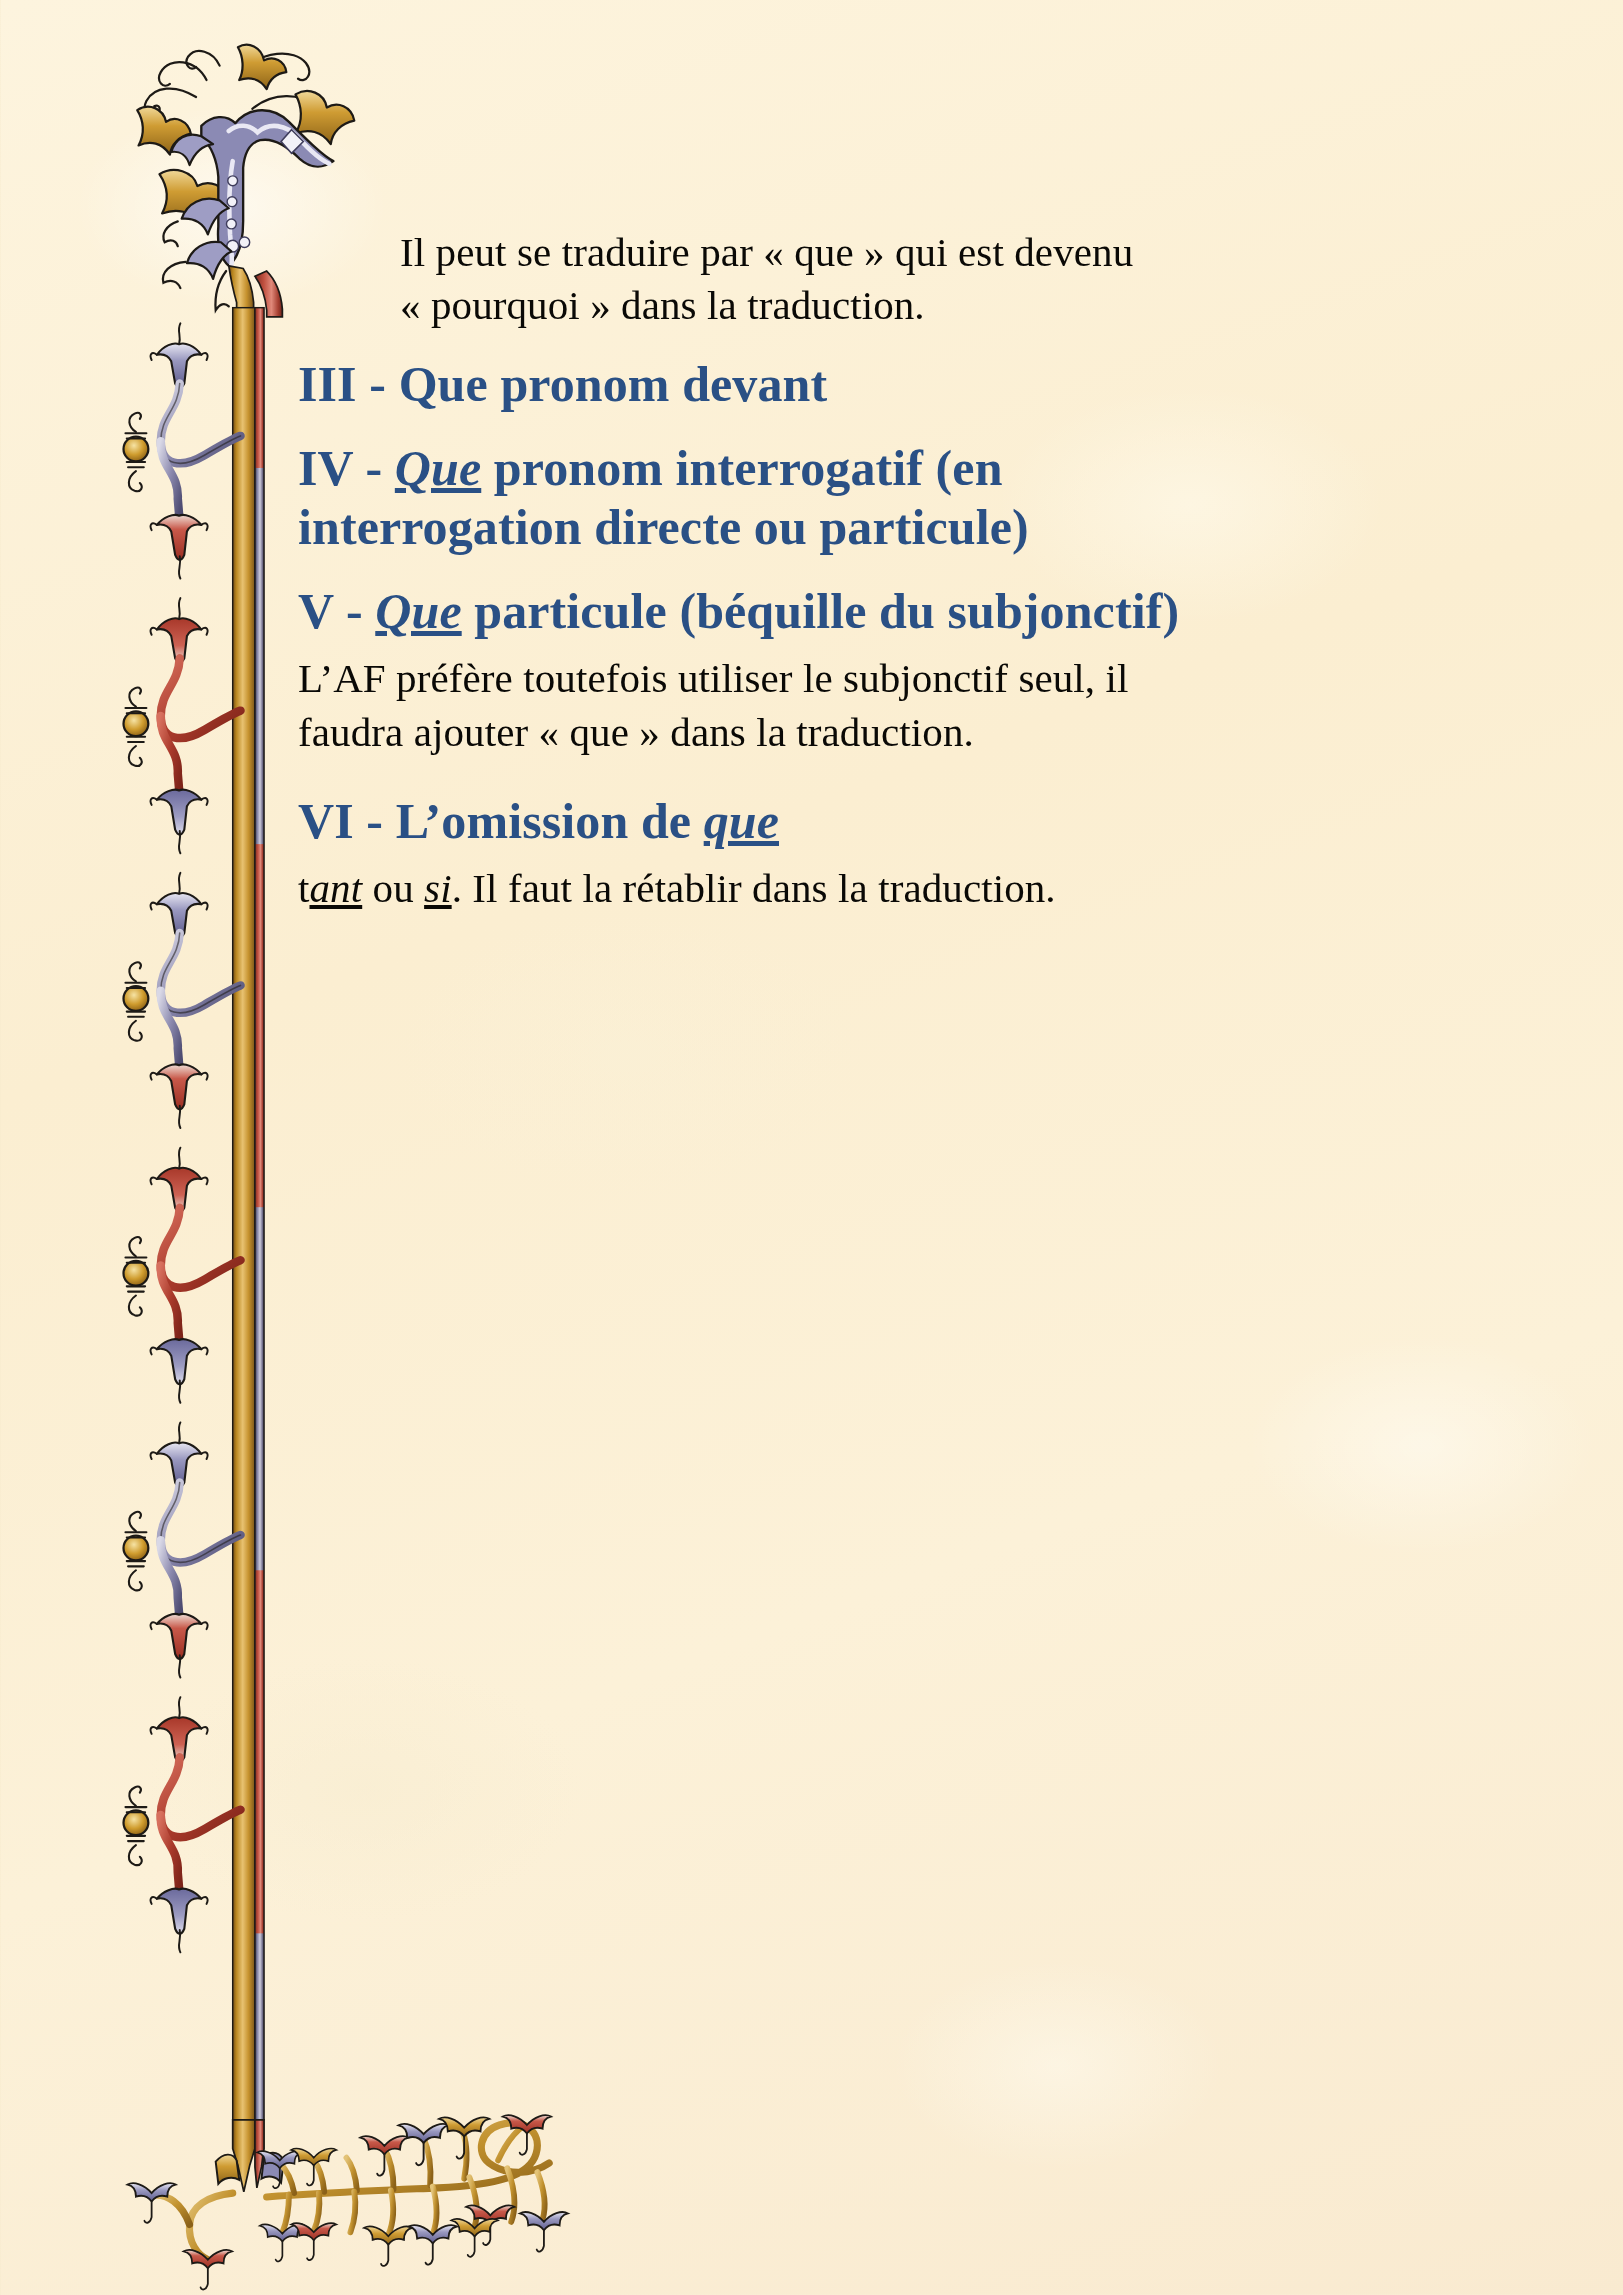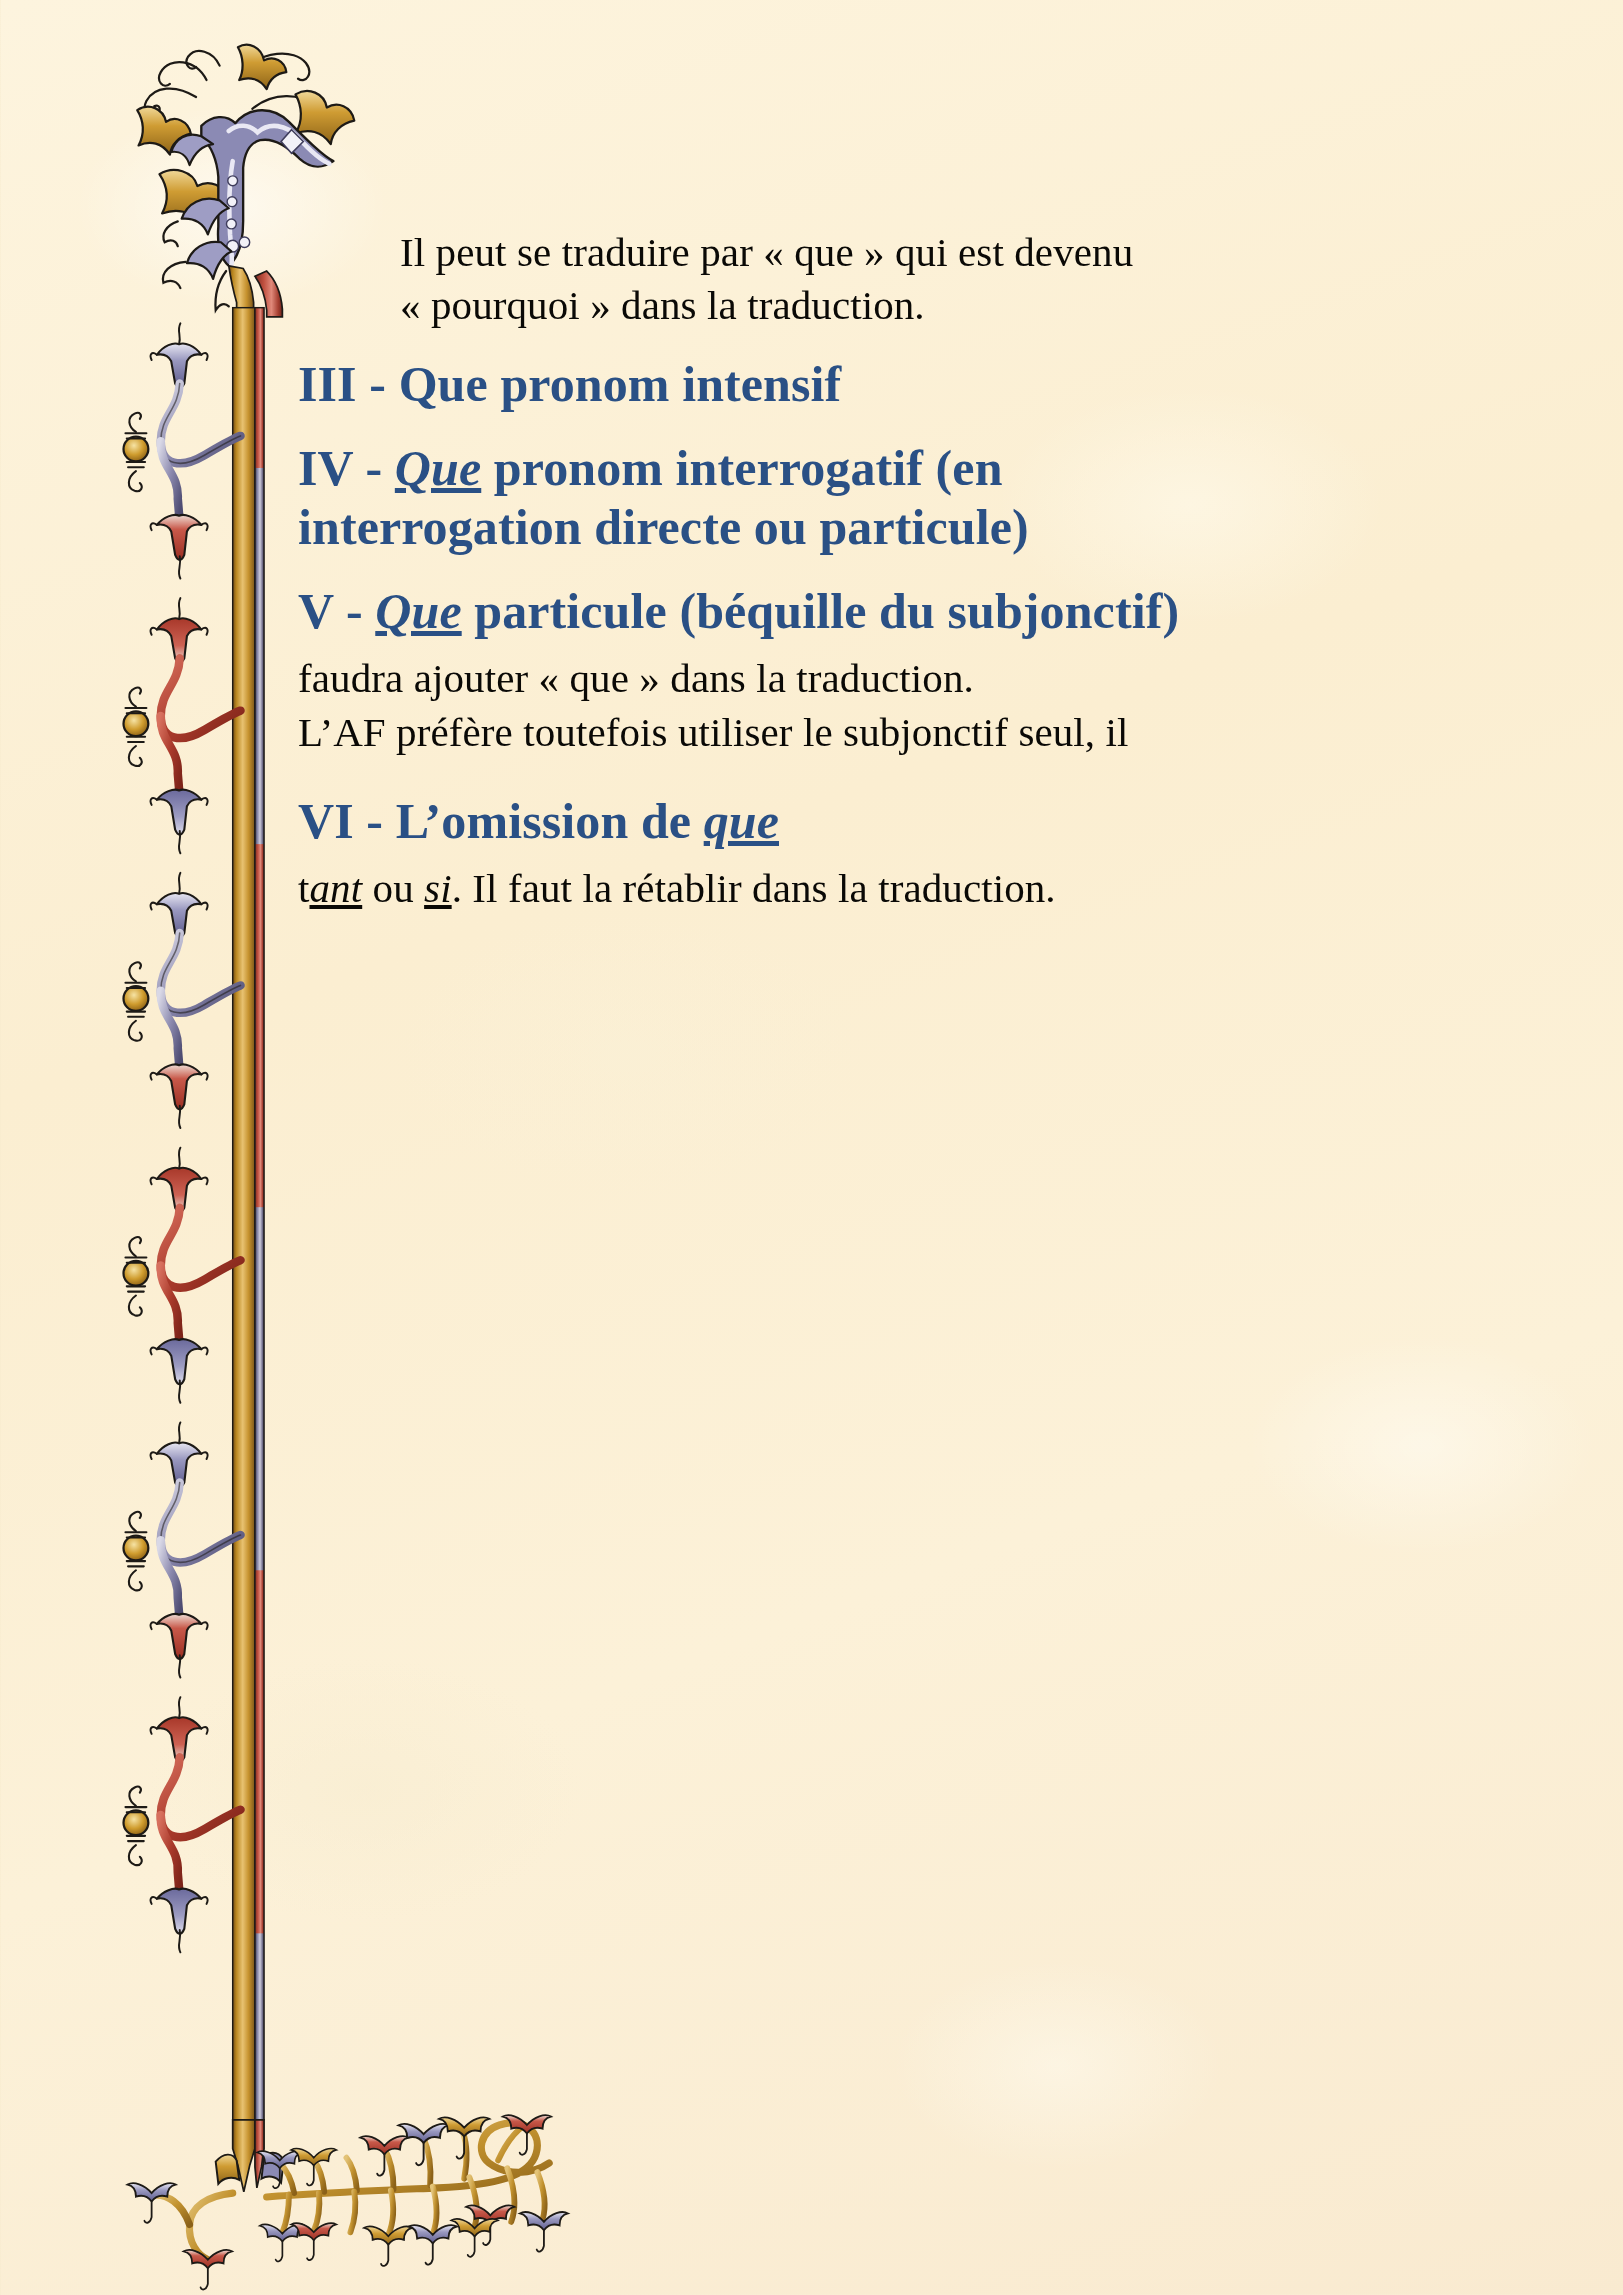--- a/index.html
+++ b/index.html
@@ -387,41 +387,41 @@
   </div>
 
   <div class="text-col">
 
     <p class="para para-intro">
       <span class="ln">Il peut se traduire par « que » qui est devenu</span>
       <span class="ln">« pourquoi » dans la traduction.</span>
     </p>
 
     <h2 class="heading">
-      <span class="ln"><span>III - </span><span>Que pronom intensif</span></span>
+      <span class="ln"><span>III - </span><span>Que pronom devant</span></span>
     </h2>
 
     <div class="sp-h4"></div>
 
     <h2 class="heading">
       <span class="ln"><span>IV - </span><em>Que</em><span> pronom interrogatif (en</span></span>
       <span class="ln">interrogation directe ou particule)</span>
     </h2>
 
     <div class="sp-h5"></div>
 
     <h2 class="heading">
       <span class="ln"><span>V - </span><em>Que</em><span> particule (béquille du subjonctif)</span></span>
     </h2>
 
     <div class="sp-p5"></div>
 
     <p class="para para-body">
+      <span class="ln">L’AF préfère toutefois utiliser le subjonctif seul, il</span>
       <span class="ln">faudra ajouter « que » dans la traduction.</span>
-      <span class="ln">L’AF préfère toutefois utiliser le subjonctif seul, il</span>
     </p>
 
     <div class="sp-h6"></div>
 
     <h2 class="heading">
       <span class="ln"><span>VI - </span><span>L’omission de </span><em>que</em></span>
     </h2>
 
     <div class="sp-p6"></div>
 

